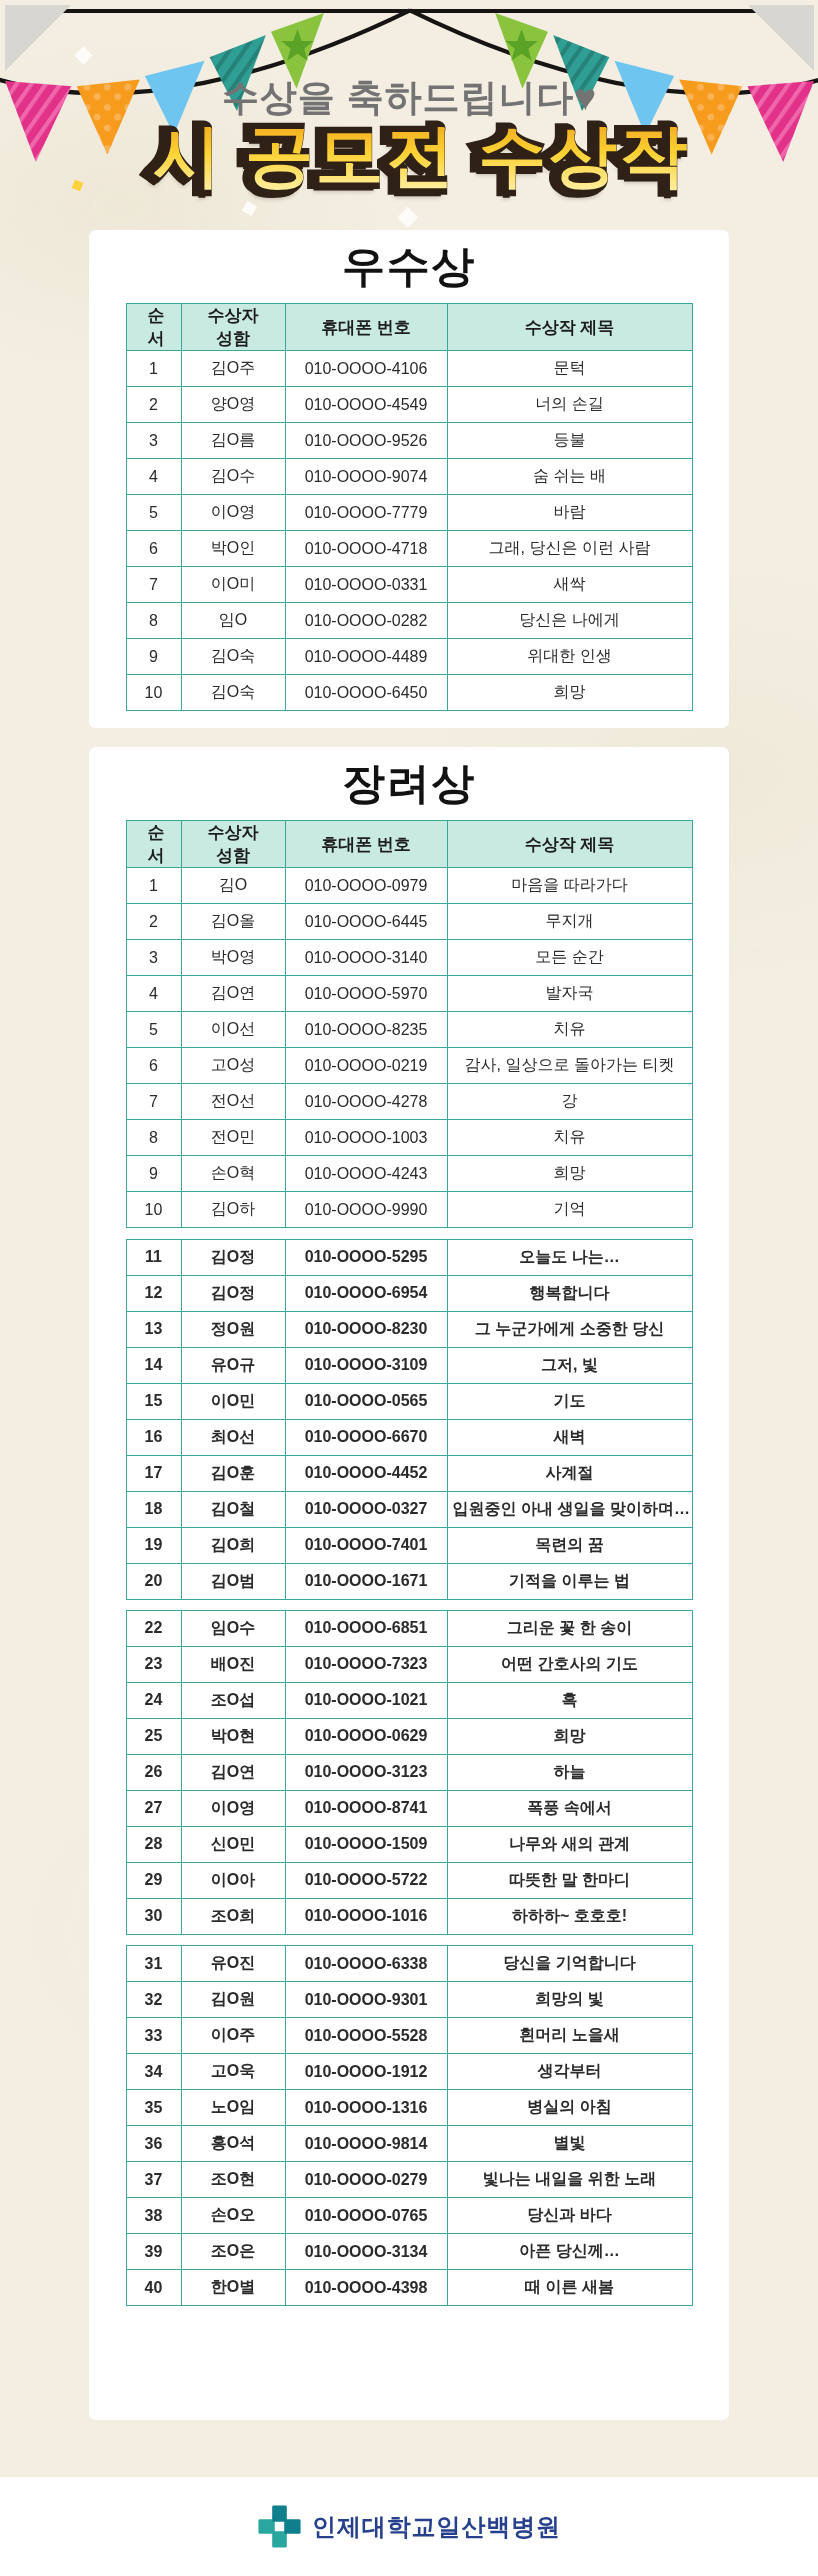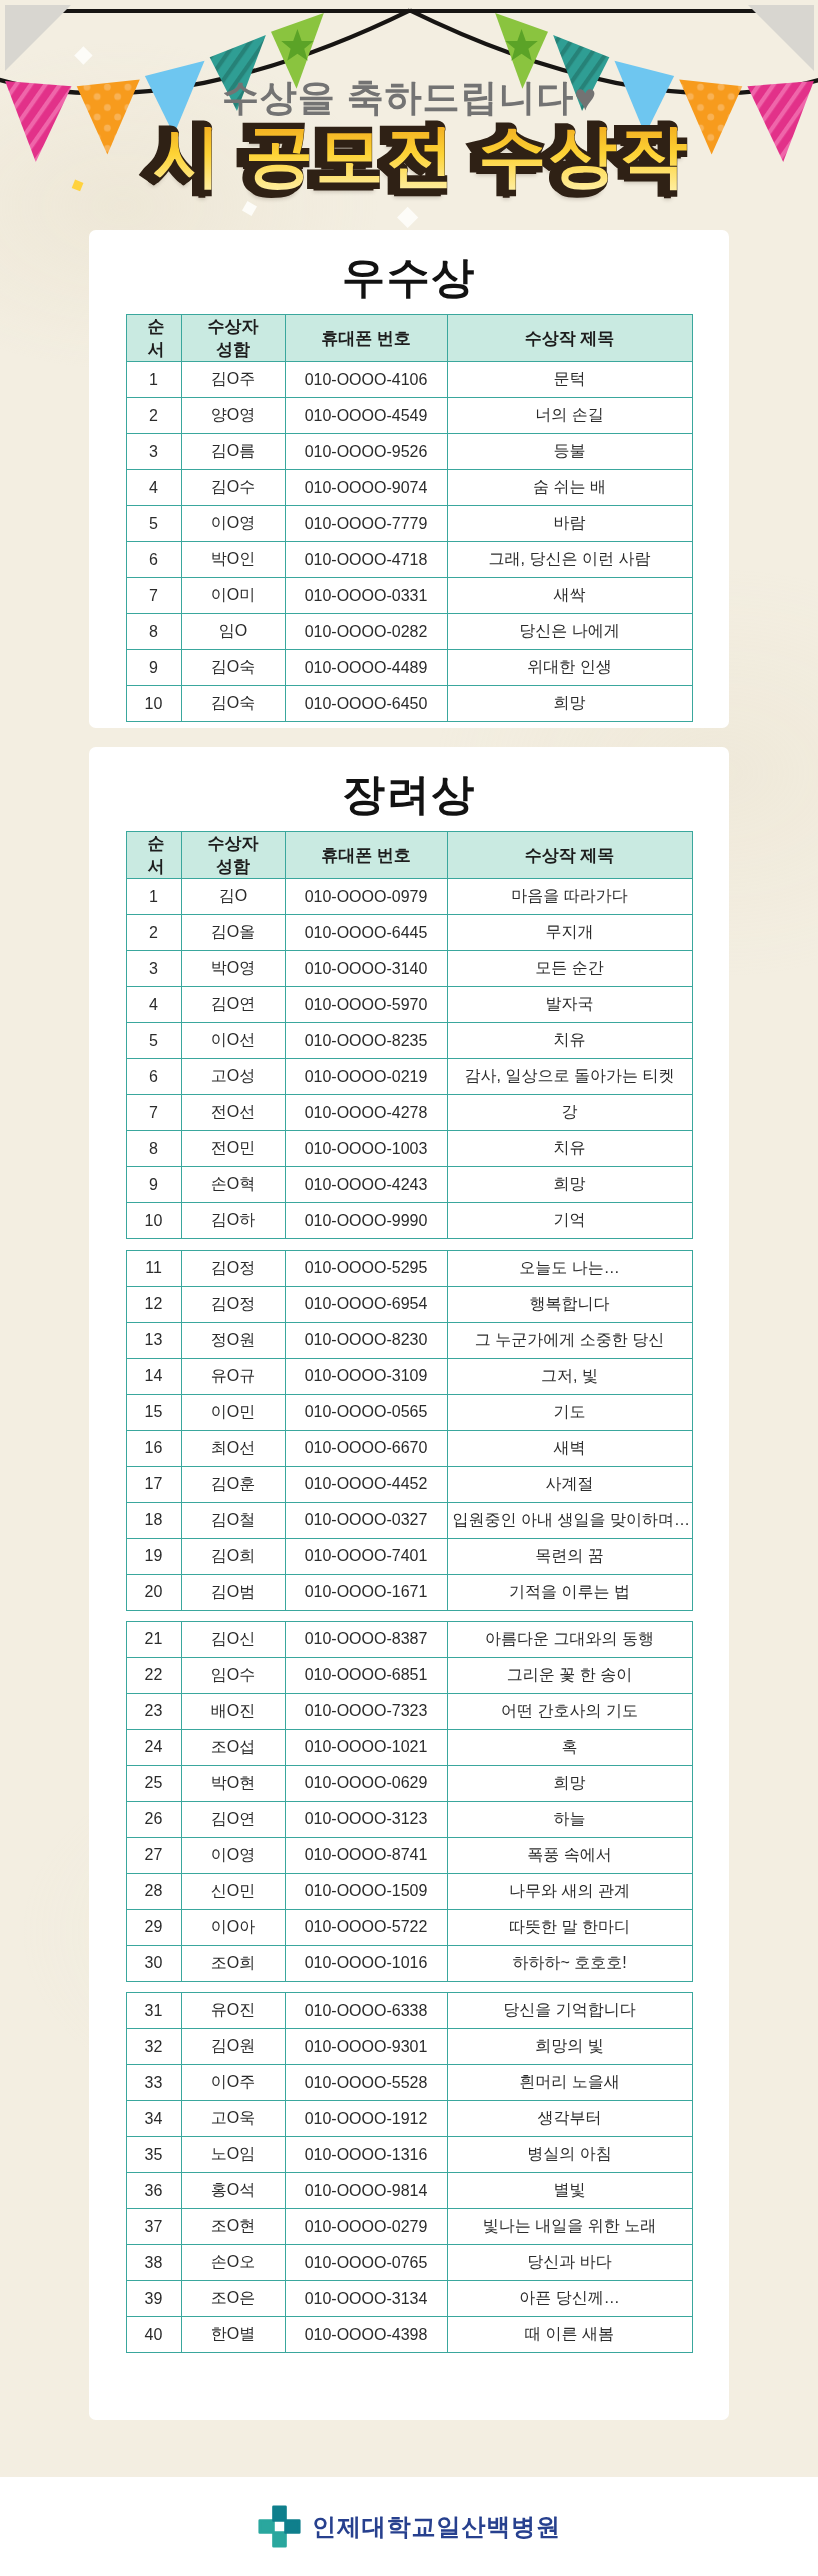--- a/index.html
+++ b/index.html
@@ -44,28 +44,28 @@
     position:relative;
     background:linear-gradient(180deg,#efa51b 0%,#fdd335 48%,#fff0a8 100%);
     -webkit-background-clip:text;background-clip:text;color:transparent;
   }
   
   .card{position:absolute;left:89px;width:640px;background:#ffffff;border-radius:6.8px;z-index:2;}
   .card.card1{top:230px;height:498px;}
   .card.card2{top:747px;height:1673px;}
   .section-heading{
     text-align:center;font-size:43px;font-weight:900;color:#121212;
-    padding-top:0;letter-spacing:1.7px;line-height:1.15;margin-top:23px;
+    padding-top:12px;letter-spacing:1.7px;line-height:1.15;
   }
   
   table.award{
     width:566px;margin:12px auto 0 auto;border-collapse:collapse;table-layout:fixed;
     background:#fff;
   }
-  table.award.cont{margin-top:10.2px;}
+  table.award.cont{margin-top:10.2px;font-weight:bold;}
   table.award,table.award th,table.award td{border:1.7px solid #3aa79d;}
   table.award th{
     background:#c9eae1;height:44px;font-size:17px;font-weight:700;color:#1d1d1d;
     text-align:center;padding:0 21px;
   }
   table.award td{
     height:35px;font-size:16px;color:#2b2b2b;text-align:center;padding:0 5.1px;
     background:#fff;white-space:nowrap;overflow:hidden;
   }
   col.c-no{width:55px;}col.c-name{width:104px;}col.c-phone{width:162px;}col.c-title{width:245px;}
@@ -363,26 +363,20 @@
   </table>
   <table class="award cont">
     <colgroup>
         <col class="c-no">
         <col class="c-name">
         <col class="c-phone">
         <col class="c-title">
       </colgroup>
     <tbody>
         <tr>
-          <td>21</td>
-          <td>김O신</td>
-          <td>010-OOOO-8387</td>
-          <td>아름다운 그대와의 동행</td>
-        </tr>
-        <tr>
           <td>22</td>
           <td>임O수</td>
           <td>010-OOOO-6851</td>
           <td>그리운 꽃 한 송이</td>
         </tr>
         <tr>
           <td>23</td>
           <td>배O진</td>
           <td>010-OOOO-7323</td>
           <td>어떤 간호사의 기도</td>

